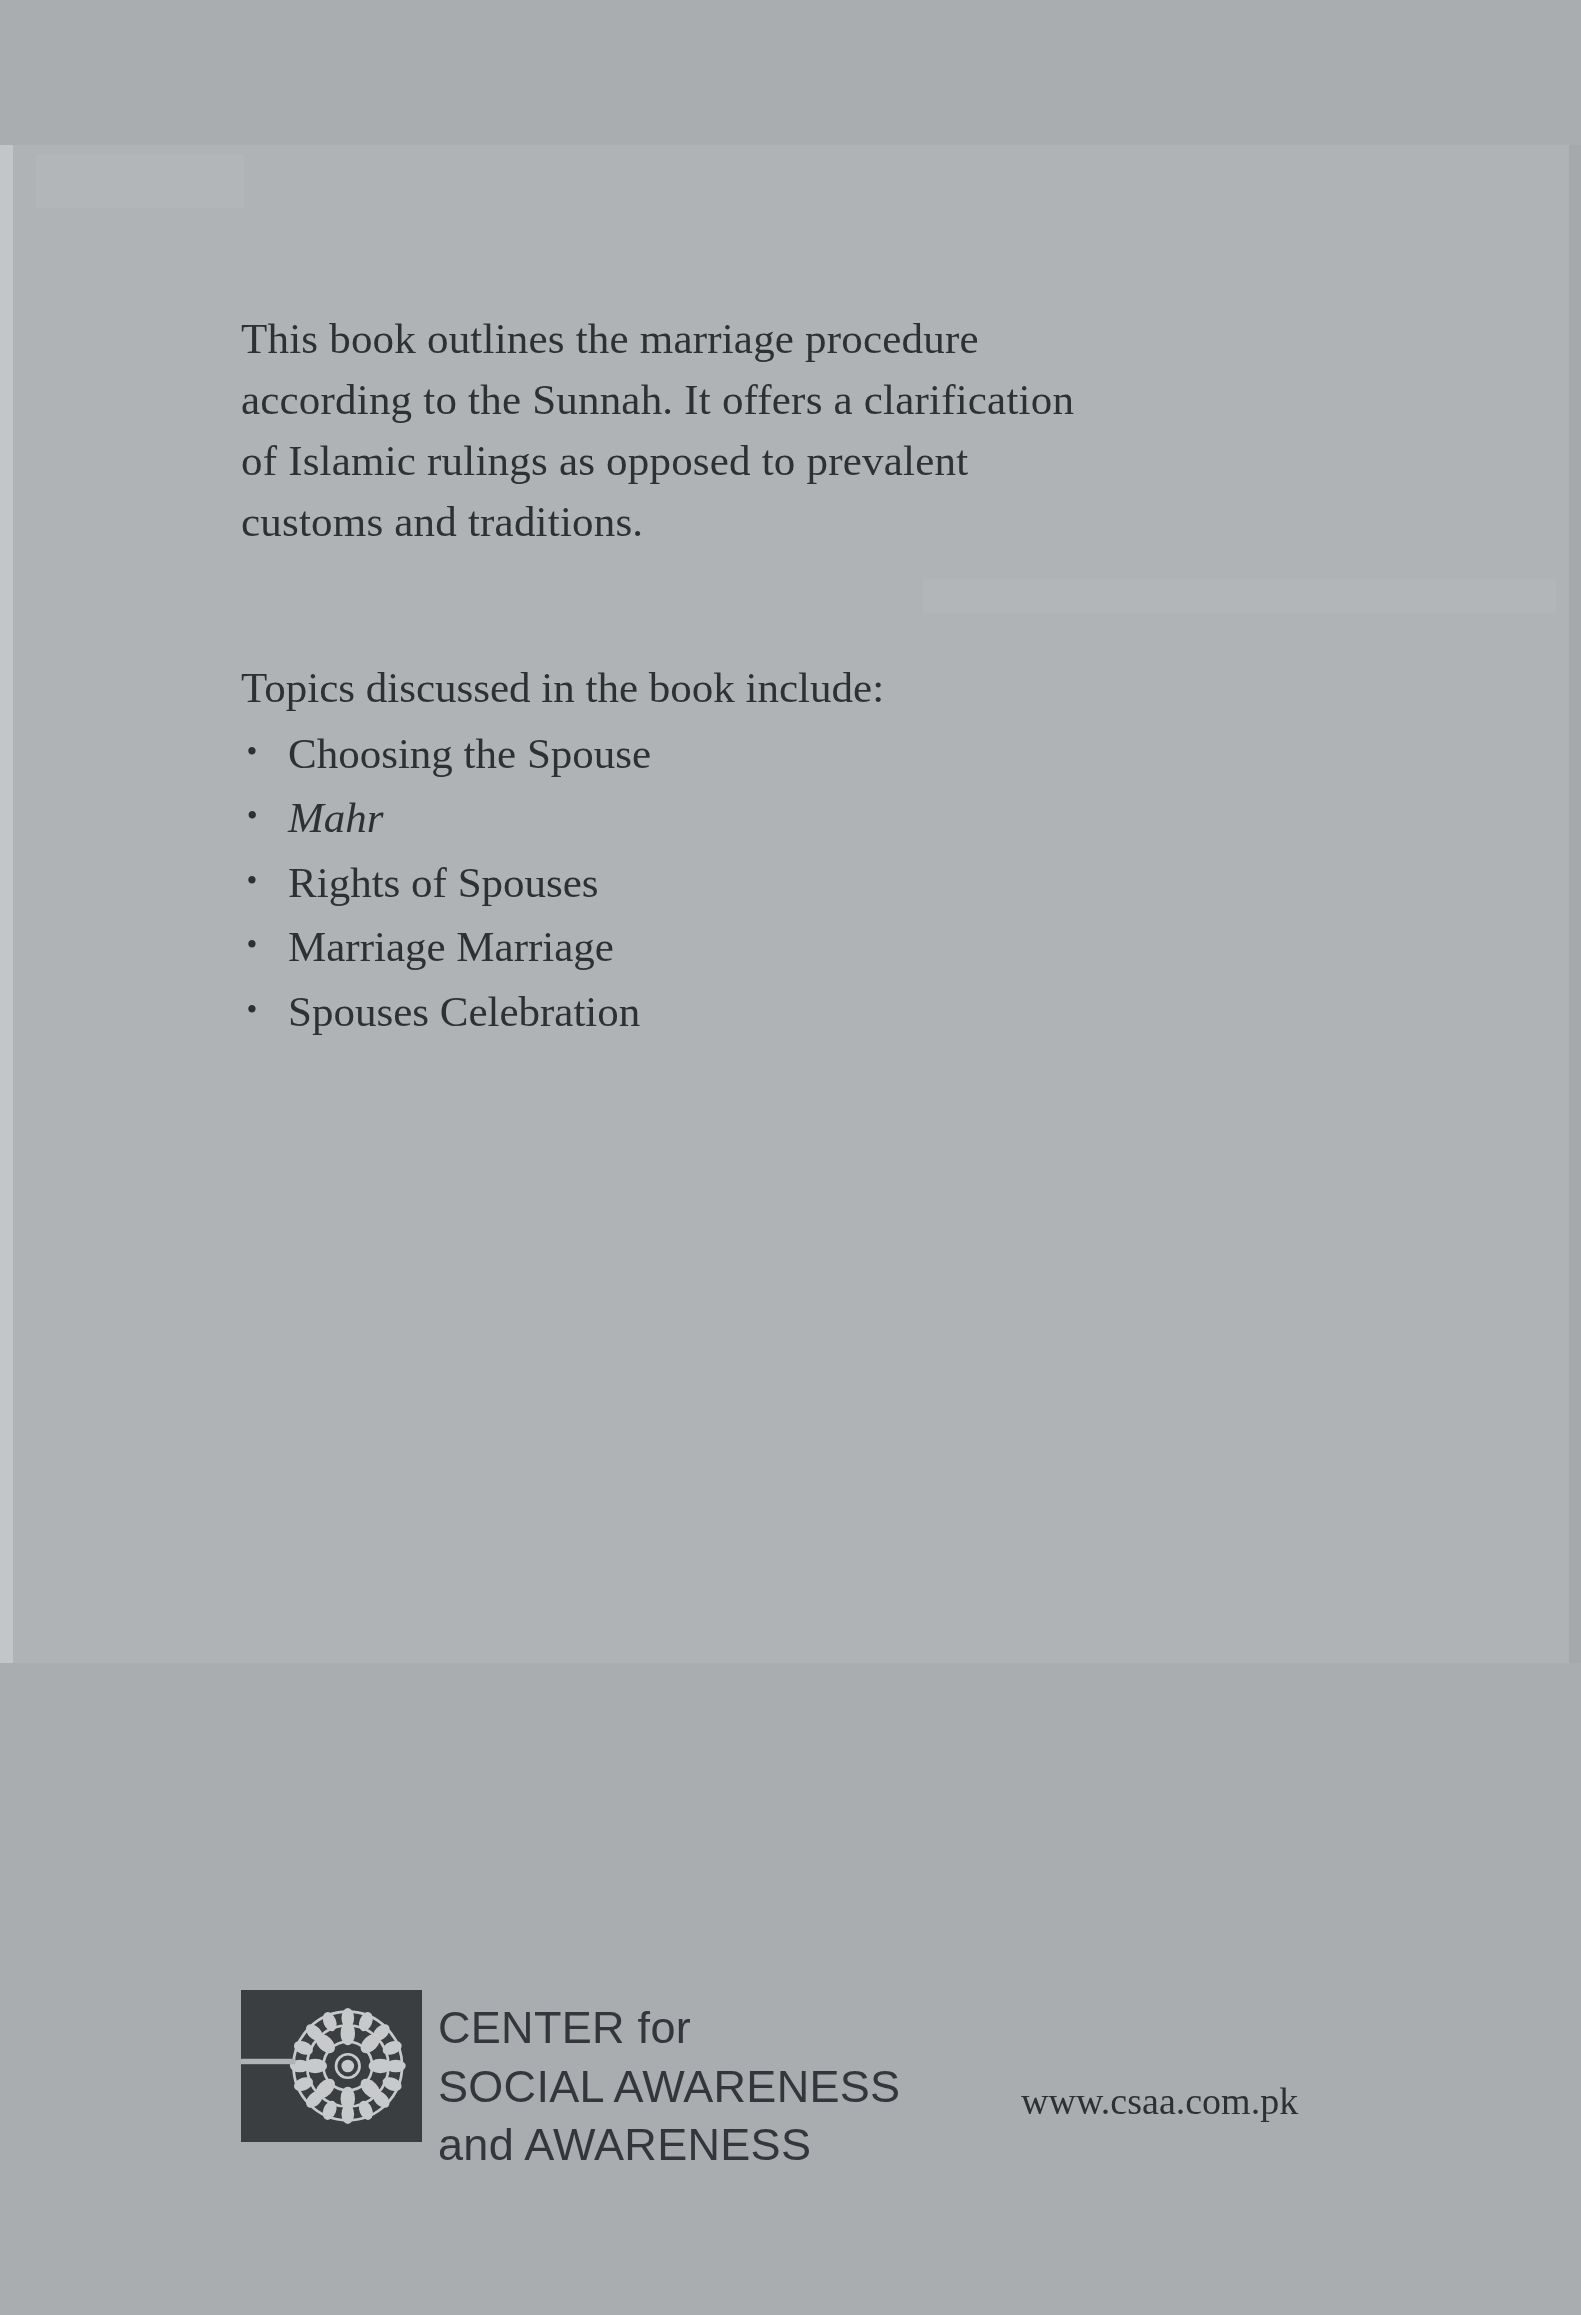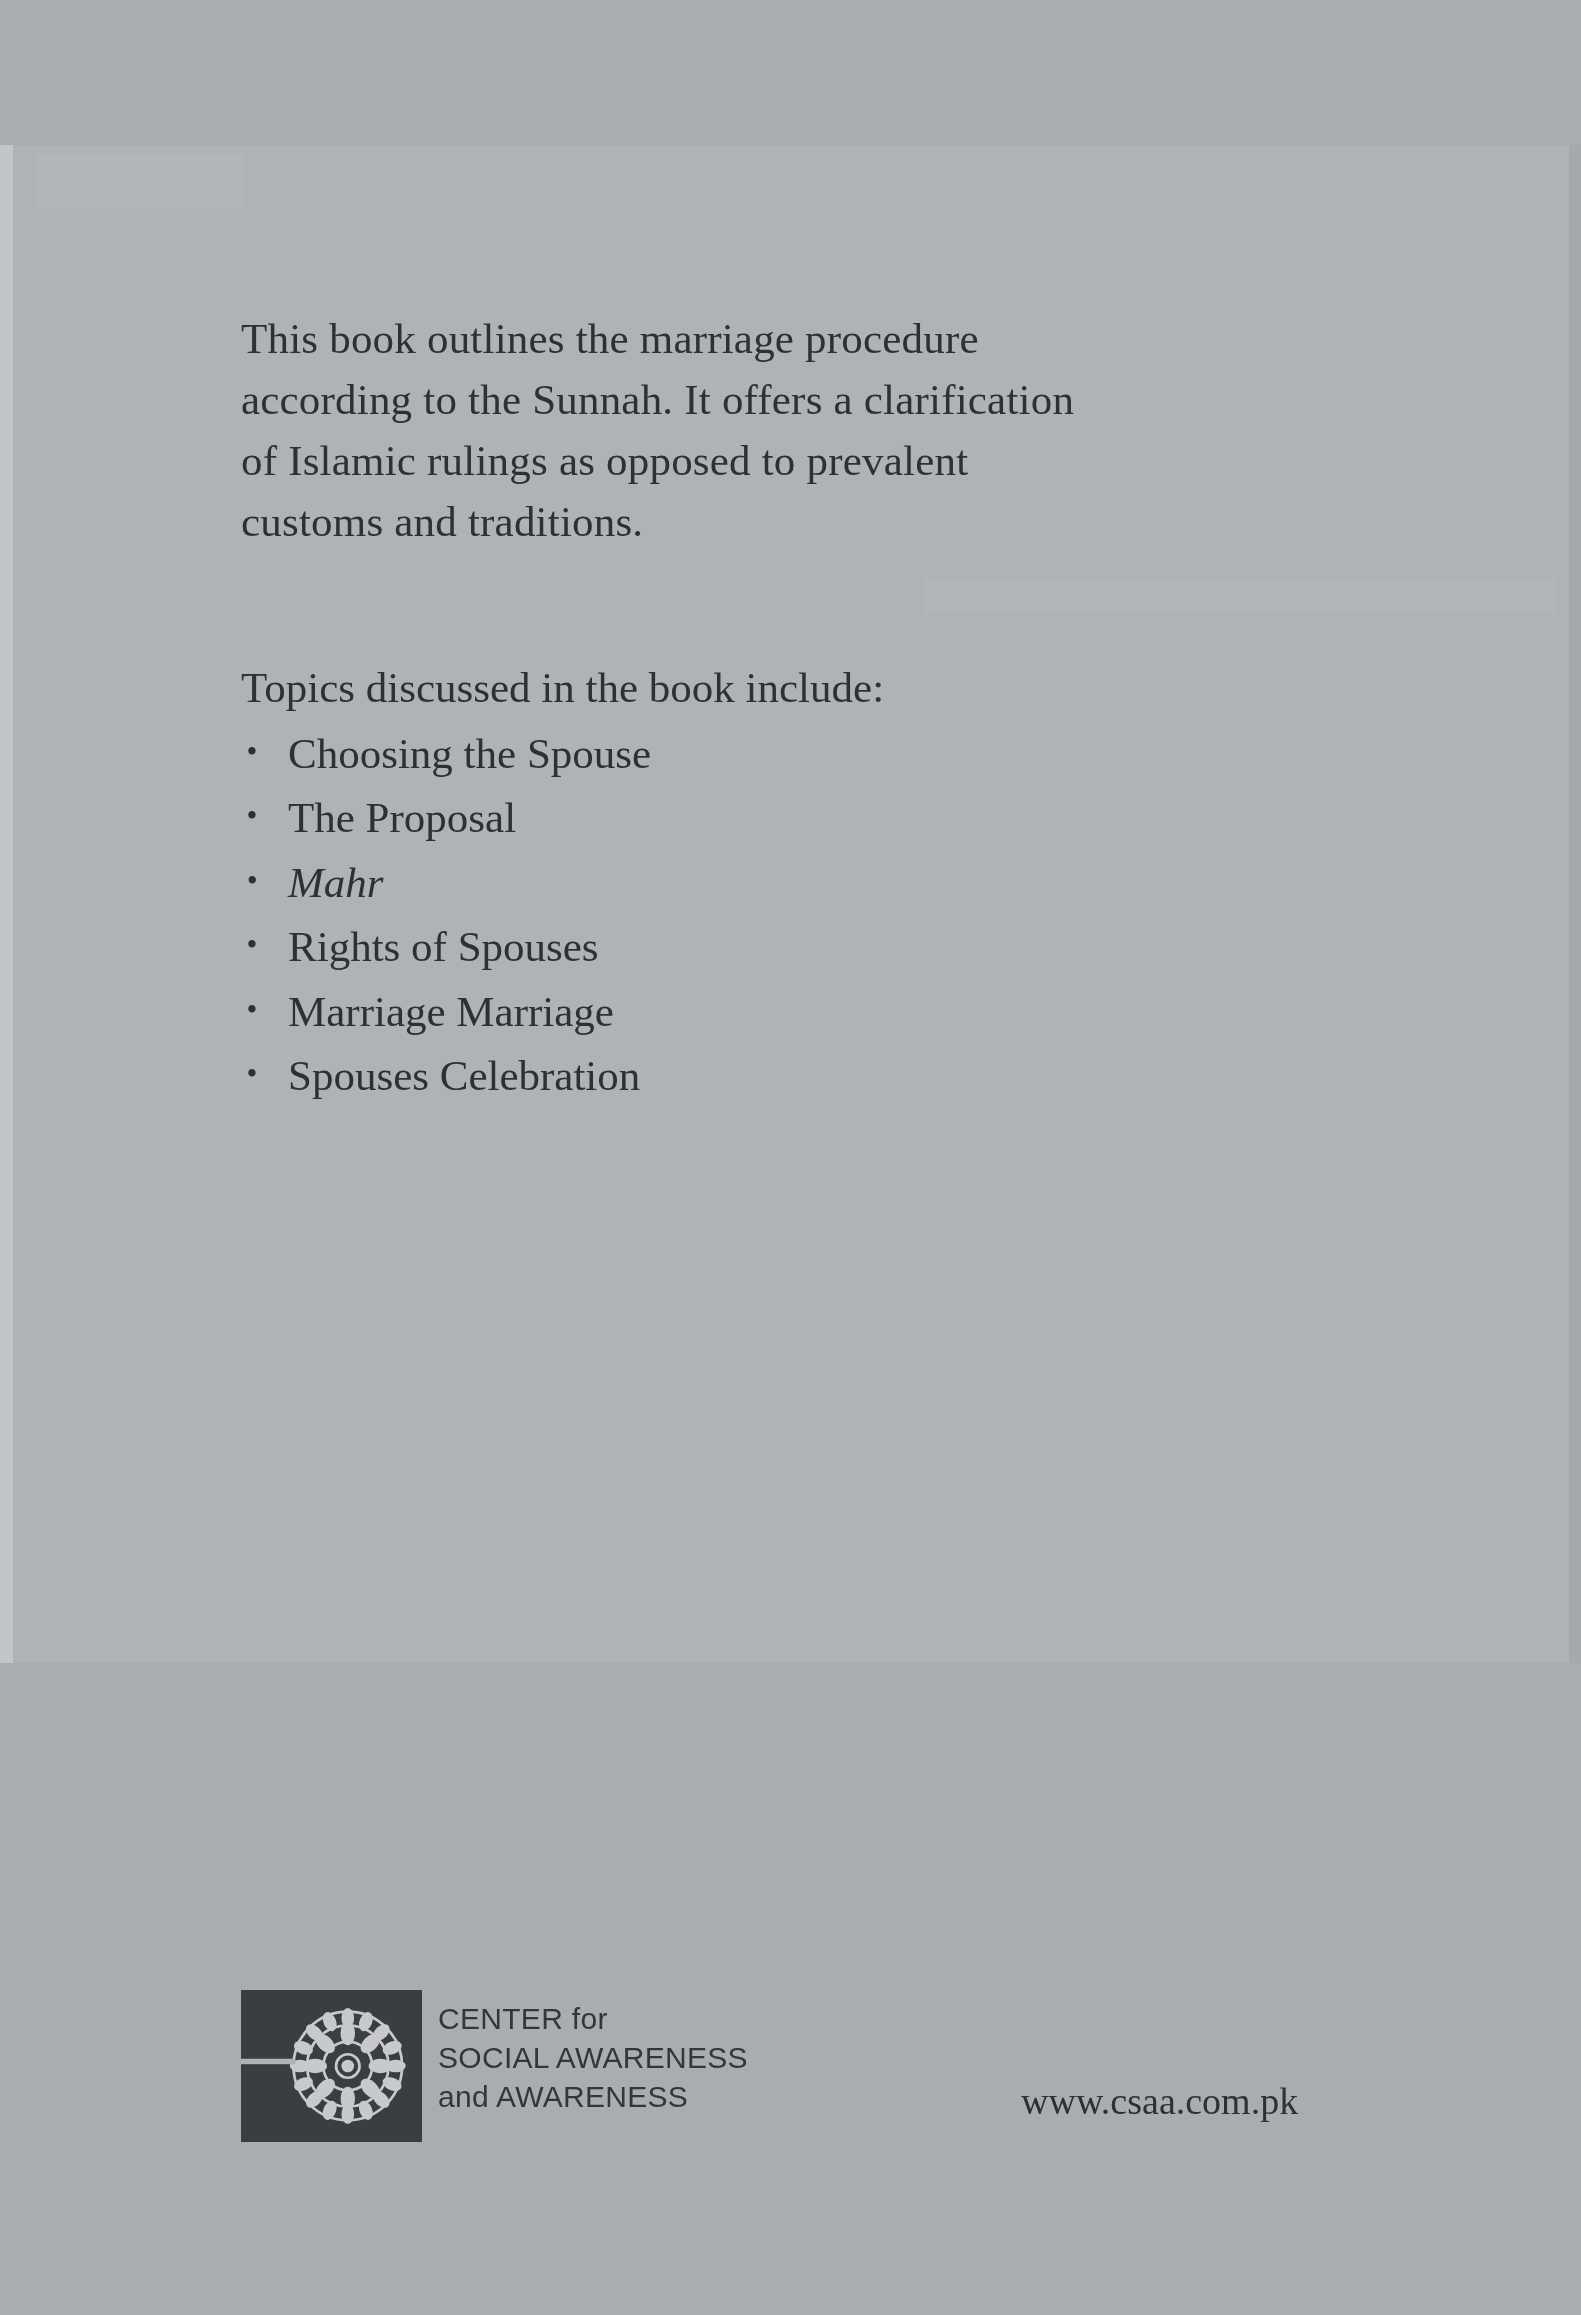--- a/index.html
+++ b/index.html
@@ -132,21 +132,21 @@
     background: #3b3e41;
   }
   .logo-mark svg {
     display: block;
   }
   .logo-text {
     position: absolute;
     left: 197px;
     top: 9px;
     font-family: "Liberation Sans", sans-serif;
-    font-size: 30px;
+    font-size: 45px;
     line-height: 1.30;
     color: #33363a;
     letter-spacing: 0.3px;
   }
   .logo-text .ln { white-space: nowrap; }
   .website {
     position: absolute;
     left: 780px;
     top: 89px;
     font-size: 38px;
@@ -172,21 +172,20 @@
       <span>This book outlines the marriage procedure</span><br>
       <span>according to the </span><span class="it">Sunnah</span><span>. It offers a clarification</span><br>
       <span>of Islamic rulings as opposed to prevalent</span><br>
       <span>customs and traditions.</span>
     </p>
 
     <div class="topics-lead">Topics discussed in the book include:</div>
 
     <ul class="topics">
       <li>Choosing the Spouse</li>
-      <li>The Proposal</li>
       <li class="italic">Mahr</li>
       <li>Rights of Spouses</li>
       <li>Marriage Marriage</li>
       <li>Spouses Celebration</li>
     </ul>
 
   </div>
 
   <div class="footer">
 

